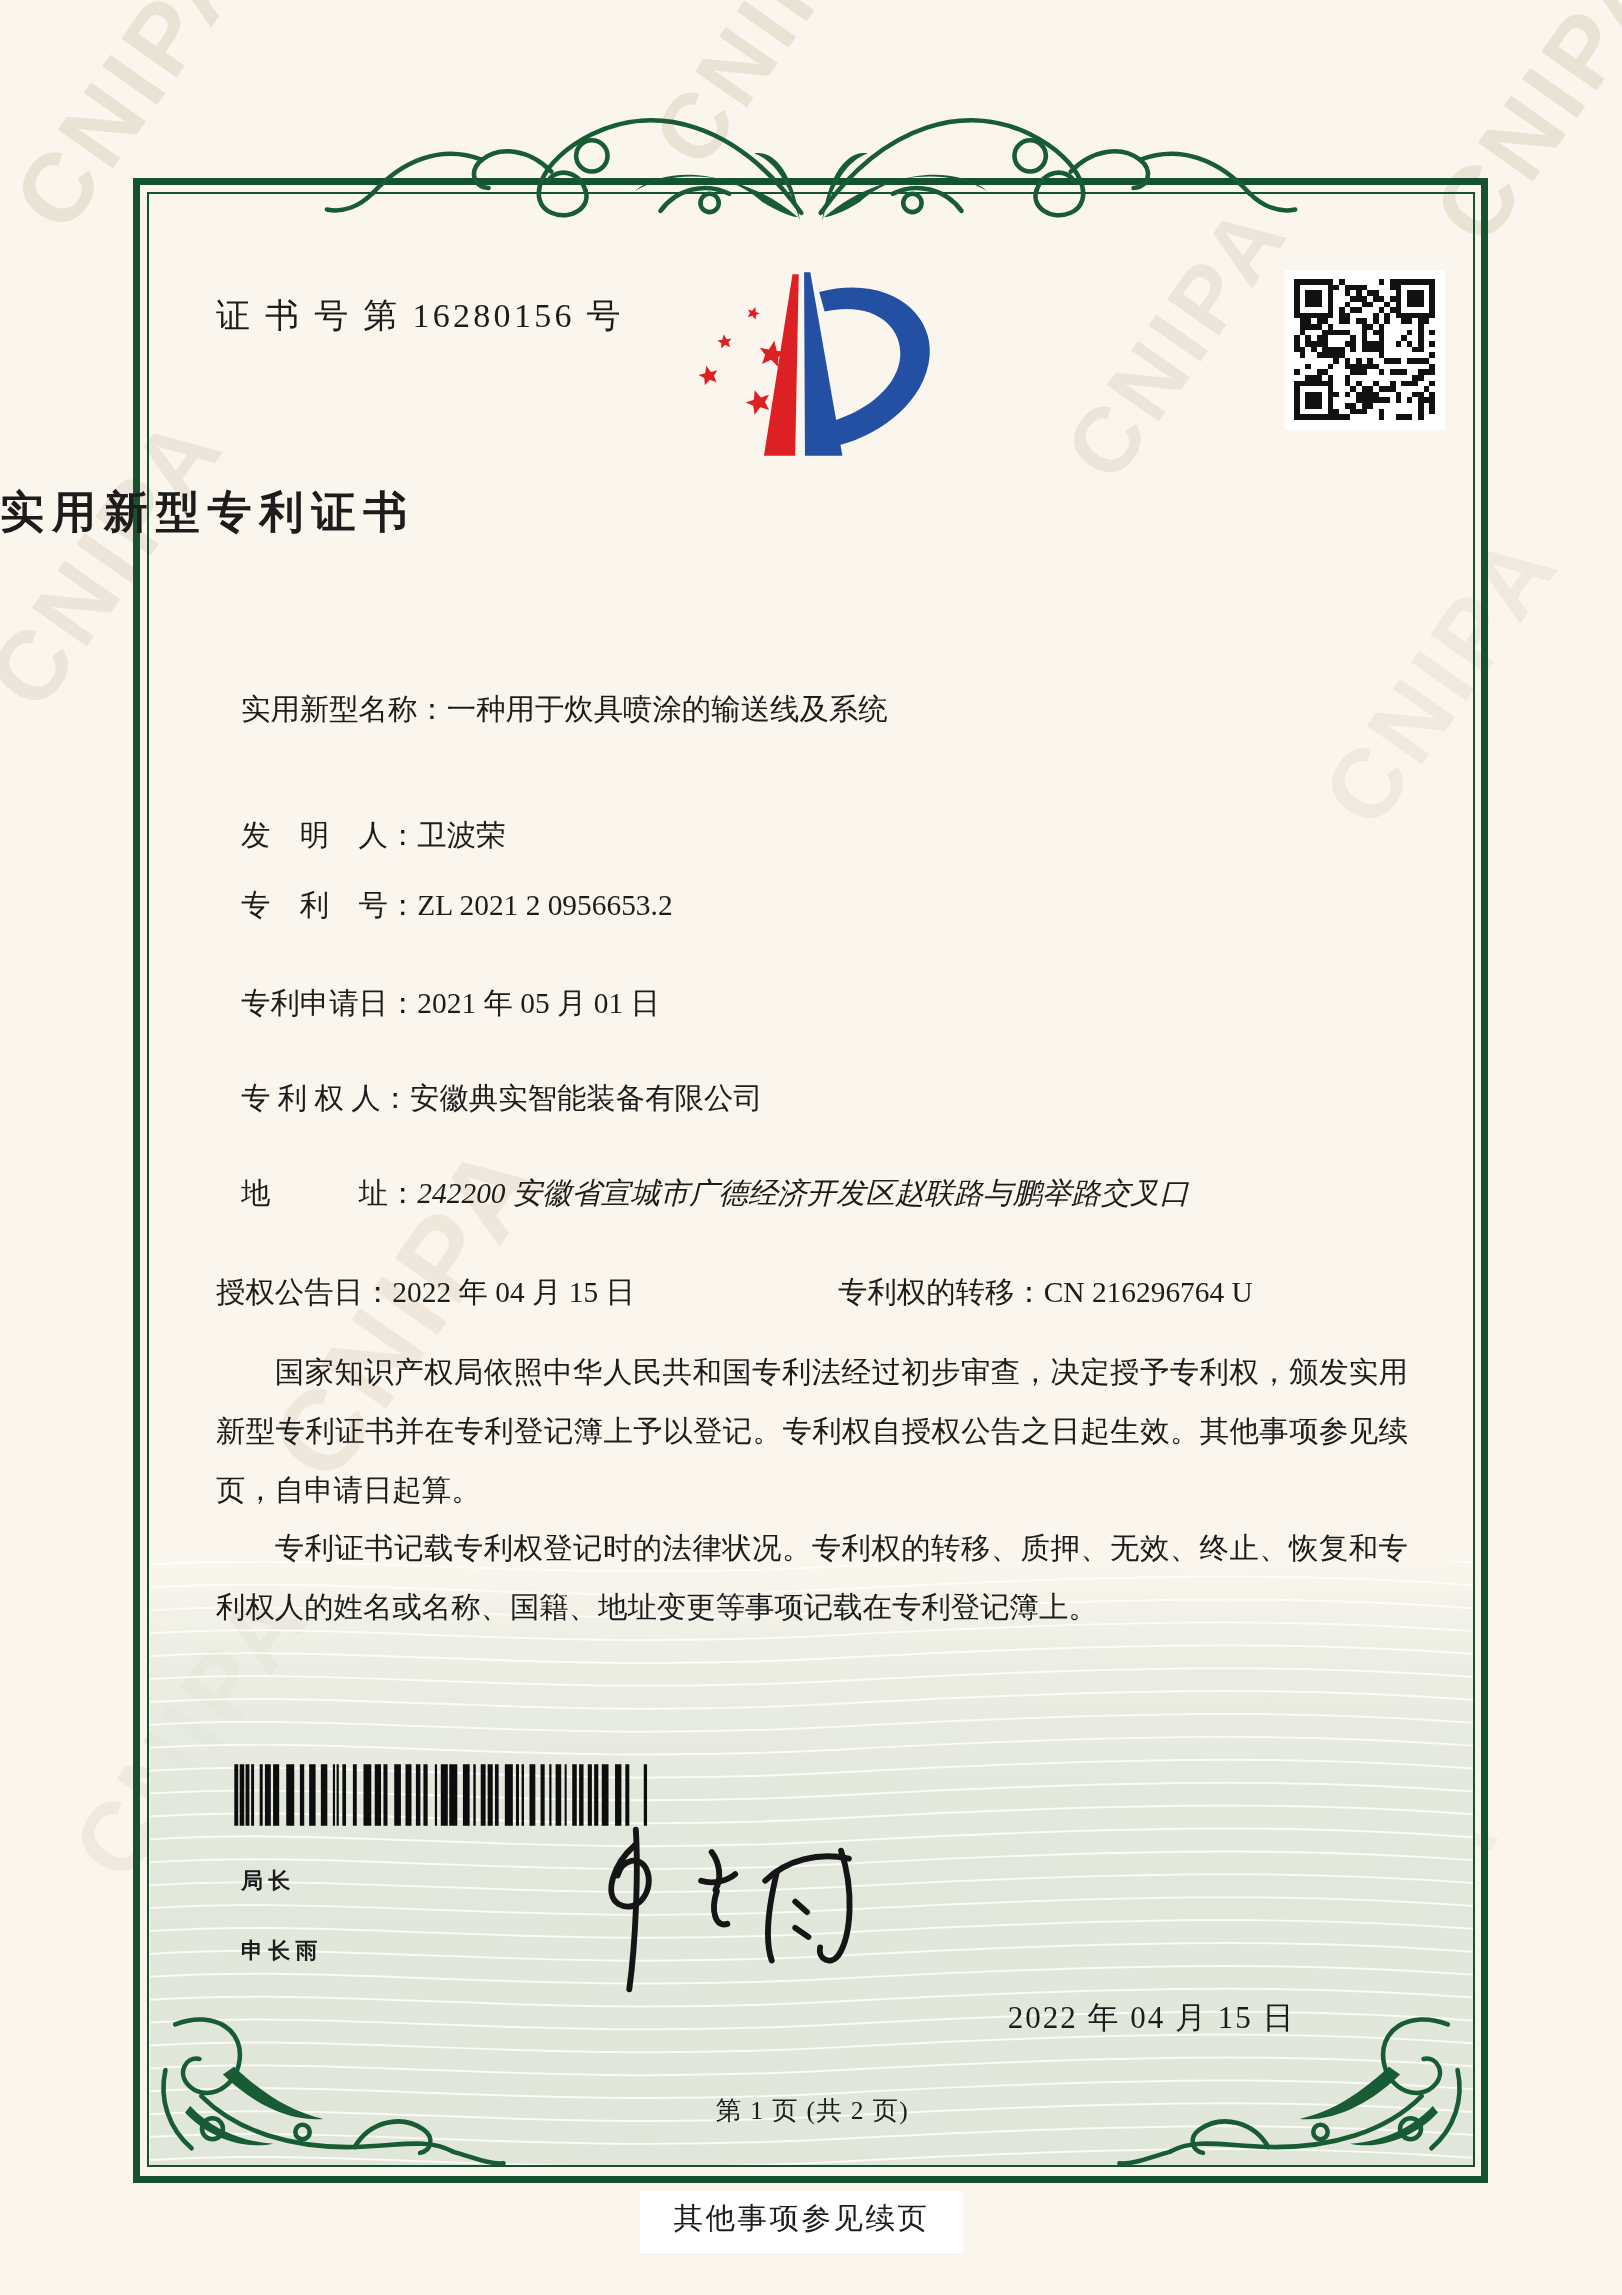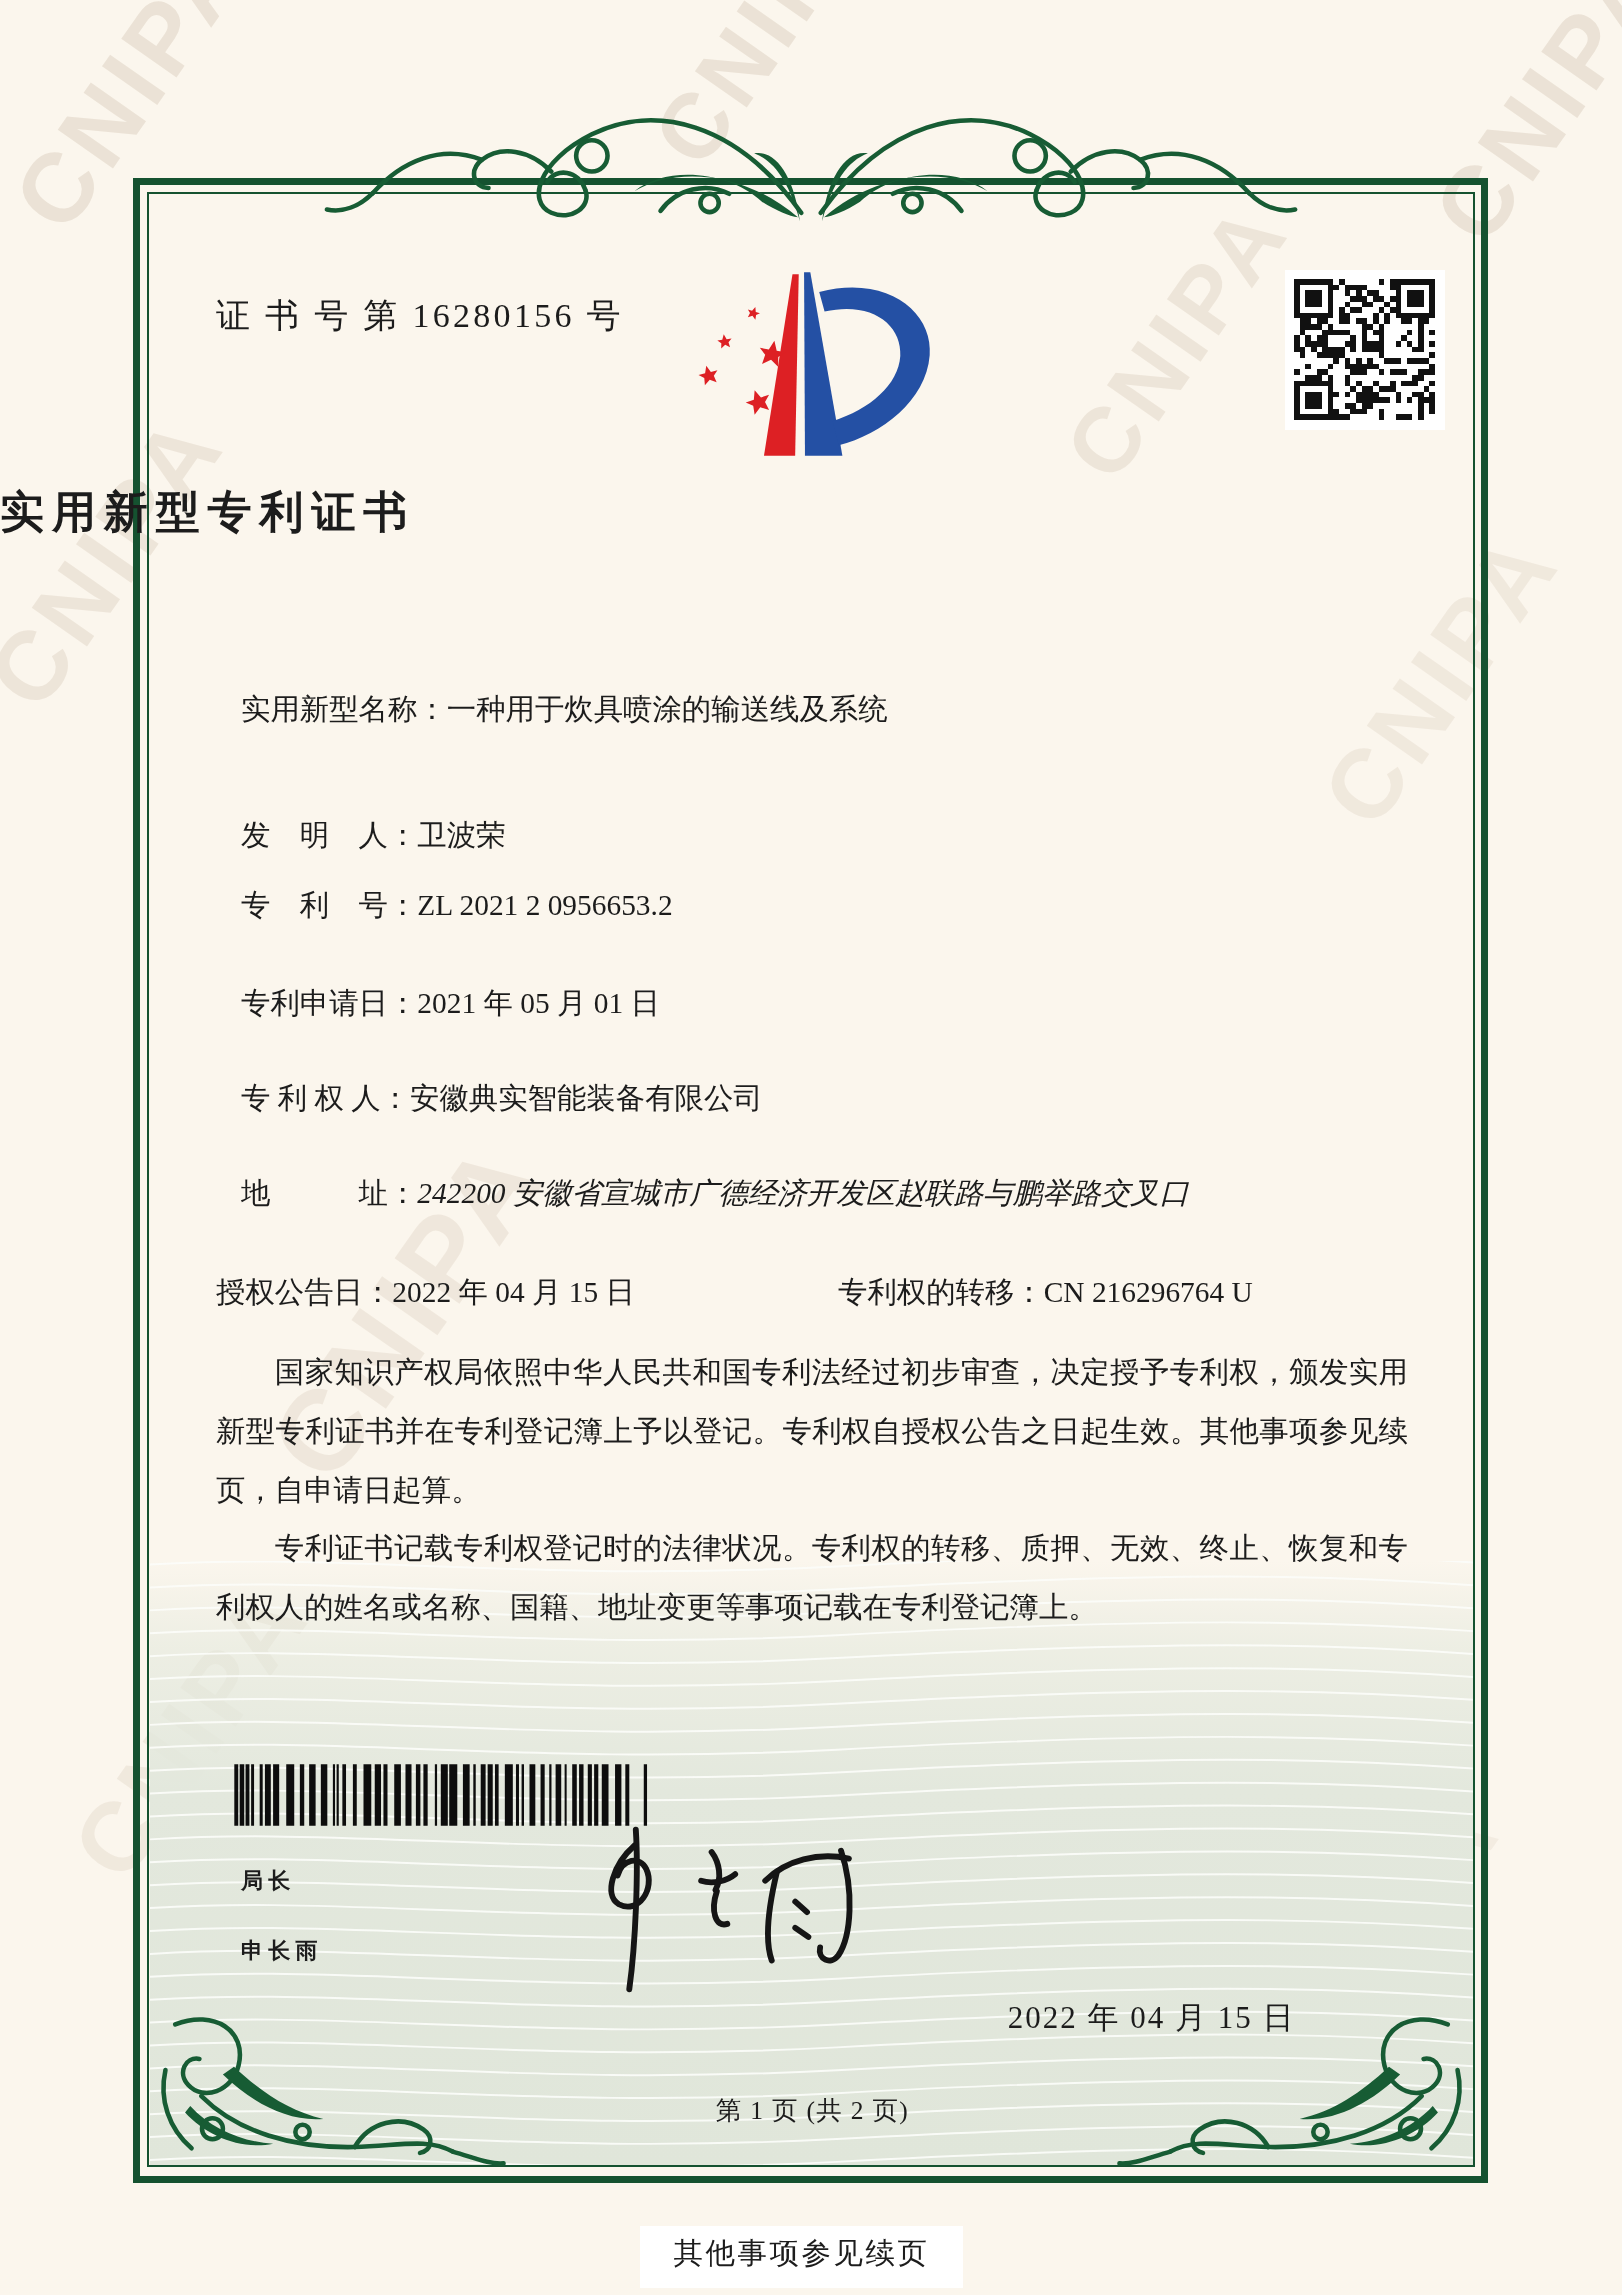--- a/index.html
+++ b/index.html
@@ -57,21 +57,21 @@
   .body-text p{margin:0;text-indent:2em;}
   
   .barcode{left:233px;top:1764px;}
   .barcode rect{fill:#0d0d0d;}
   .signer{left:241px;font-size:22px;font-weight:700;letter-spacing:5.2px;
     font-family:"Liberation Sans","DejaVu Sans",sans-serif;}
   .sig svg path{fill:none;stroke:#151515;stroke-width:9;stroke-linecap:round;stroke-linejoin:round;}
   .issue-date{left:955px;top:1997px;width:393px;text-align:center;font-size:31px;letter-spacing:2px;}
   .pageno{left:0;top:2093px;width:1557px;text-align:center;font-size:25.5px;letter-spacing:1.3px;padding-left:34px;}
   .footer-box{left:640px;top:2191px;width:323px;height:62px;background:#ffffff;
-    text-align:center;font-size:29.4px;letter-spacing:2.6px;line-height:55px;margin-top:35px;}
+    text-align:center;font-size:29.4px;letter-spacing:2.6px;line-height:55px;}
 </style>
 </head>
 <body>
 
 <div class="wm" style="left:-33px;top:26px;">CNIPA</div>
 <div class="wm" style="left:609px;top:-26px;font-size:92px;">CNIPA</div>
 <div class="wm" style="left:1387px;top:39px;">CNIPA</div>
 <div class="wm" style="left:1021px;top:288px;font-size:92px;opacity:.26;">CNIPA</div>
 <div class="wm" style="left:-59px;top:504px;opacity:.26;">CNIPA</div>
 <div class="wm" style="left:1276px;top:622px;opacity:.2;">CNIPA</div>

